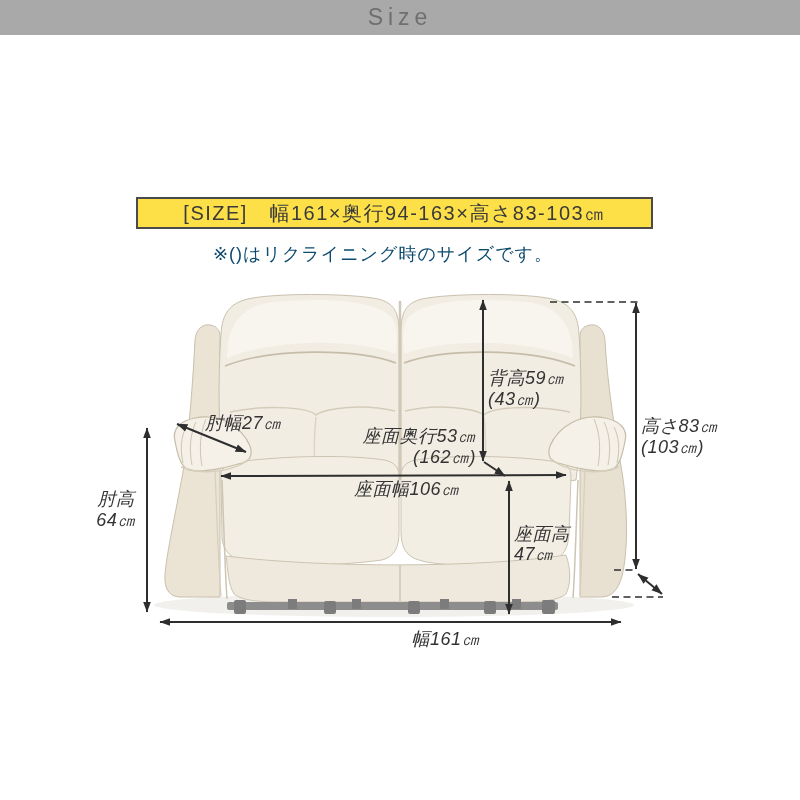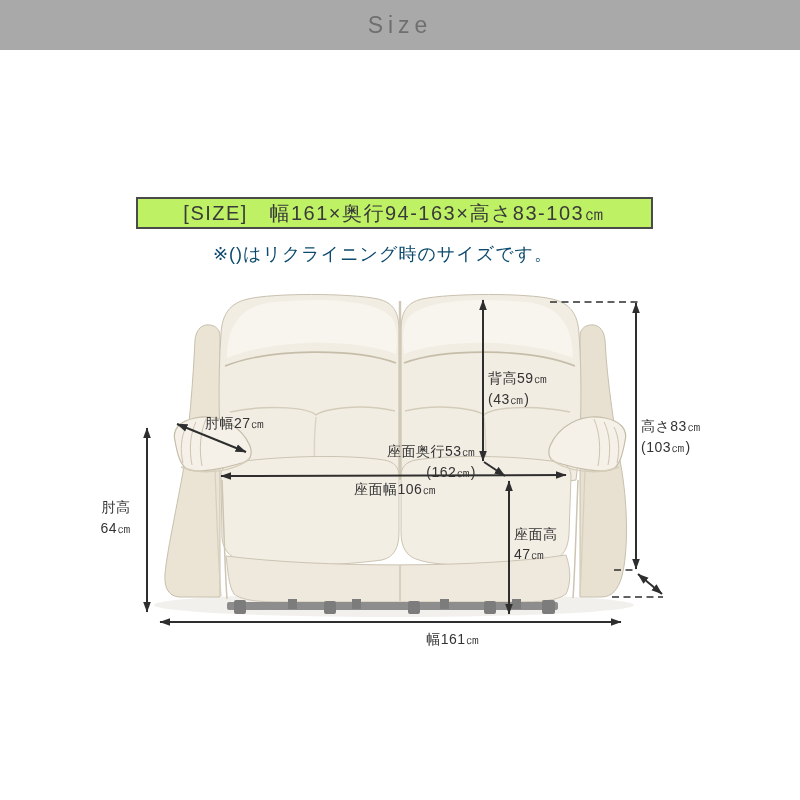--- a/index.html
+++ b/index.html
@@ -2,43 +2,43 @@
 <html><head>
 <meta charset="utf-8">
 <style>
   html,body { margin:0; padding:0; }
   body {
     width:800px; height:800px; position:relative; background:#ffffff;
     font-family:"Liberation Sans","DejaVu Sans",sans-serif;
     overflow:hidden;
   }
   .header-bar {
-    position:absolute; left:0; top:0; width:800px; height:50px;
+    position:absolute; left:0; top:0; width:800px; height:35px;
     background:#a9a9a9; display:flex; align-items:center; justify-content:center;
   }
   .header-bar span {
     font-size:23px; color:#6f6f6f; letter-spacing:5px; line-height:35px;
   }
   .size-box {
     position:absolute; left:136px; top:197px; width:517px; height:32px;
-    border:2px solid #4a4a4a; box-sizing:border-box; background:#bef264;
+    border:2px solid #4a4a4a; box-sizing:border-box; background:#fde047;
     display:flex; align-items:center; justify-content:center;
   }
   .size-box span {
     font-size:20px; color:#3a3a3a; letter-spacing:1.5px; white-space:nowrap;
   }
   .recline-note {
     position:absolute; left:136px; top:242px; width:494px;
     text-align:center; font-size:18px; color:#0c4a6e; letter-spacing:1px;
   }
   .figure { position:absolute; left:0; top:0; width:800px; height:800px; }
   .figure svg { position:absolute; left:0; top:0; }
   .dim {
-    position:absolute; font-size:14px; line-height:21px; color:#333333;
-    letter-spacing:0.5px; white-space:nowrap;
+    position:absolute; font-size:18px; line-height:21px; color:#333333;
+    letter-spacing:0.5px; white-space:nowrap;font-style:italic;
   }
   .arr  { stroke:#2e2e2e; stroke-width:2; fill:none;
           marker-start:url(#ah); marker-end:url(#ah); }
   .arr-end { stroke:#2e2e2e; stroke-width:2; fill:none; marker-end:url(#ah); }
   .dash { stroke:#2e2e2e; stroke-width:1.7; stroke-dasharray:7 4.5; fill:none; }
   .seam { fill:none; }
 </style>
 </head>
 <body>
 
@@ -153,26 +153,26 @@
 
   <div class="dim" style="left:641px; top:416px;">
     <div>高さ83㎝</div>
     <div>(103㎝)</div>
   </div>
 
   <div class="dim" style="left:205px; top:413px;">
     <div>肘幅27㎝</div>
   </div>
 
-  <div class="dim" style="left:84px; top:489px; width:64px; text-align:center;margin-top:8px;">
+  <div class="dim" style="left:84px; top:489px; width:64px; text-align:center;">
     <div>肘高</div>
     <div>64㎝</div>
   </div>
 
-  <div class="dim" style="left:296px; top:426px; width:180px; text-align:right;margin-top:15px;">
+  <div class="dim" style="left:296px; top:426px; width:180px; text-align:right;">
     <div>座面奥行53㎝</div>
     <div>(162㎝)</div>
   </div>
 
   <div class="dim" style="left:347px; top:479px;margin-left:7px;">
     <div>座面幅106㎝</div>
   </div>
 
   <div class="dim" style="left:514px; top:524px; line-height:20px;">
     <div>座面高</div>

